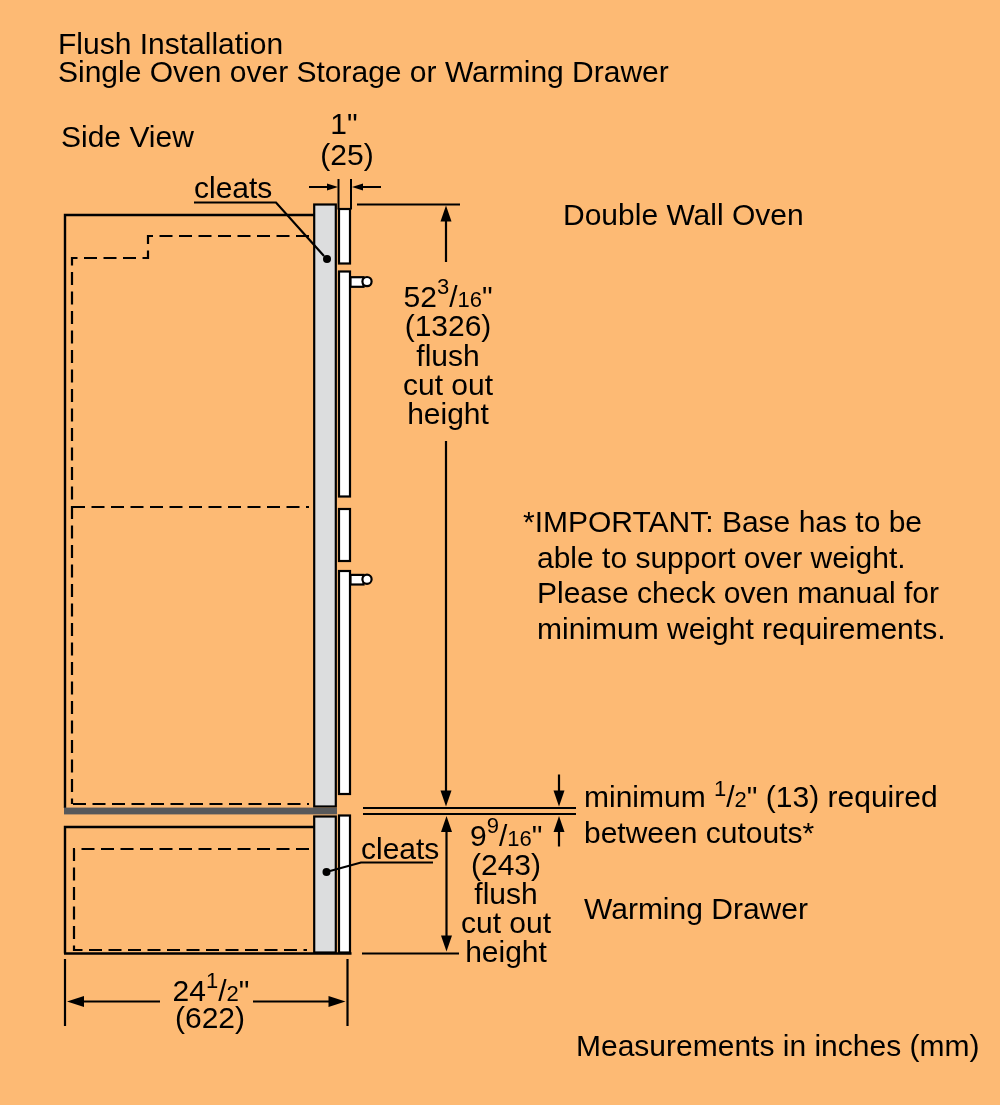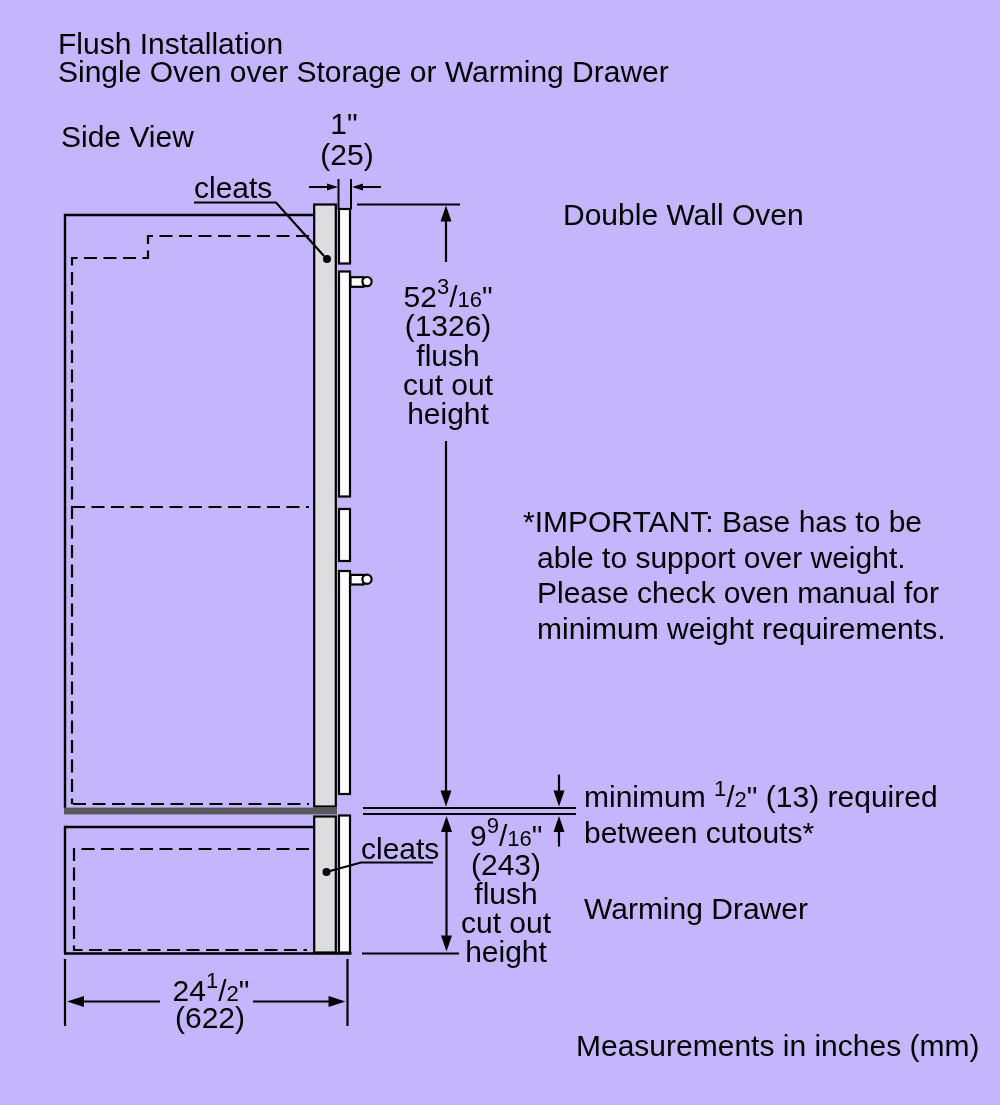--- a/index.html
+++ b/index.html
@@ -1,16 +1,16 @@
 <!DOCTYPE html>
 <html><head>
 <meta charset="utf-8">
 <style>
   html,body{margin:0;padding:0;background:#ffffff;}
-  .page{position:relative;width:1000px;height:1105px;background:#c4b5fd;overflow:hidden;}
+  .page{position:relative;width:1000px;height:1105px;background:#fdba74;overflow:hidden;}
   svg{position:absolute;left:0;top:0;}
   text{font-family:"Liberation Sans",sans-serif;fill:#000000;}
 </style>
 </head>
 <body>
 <div class="page">
 <svg width="1000" height="1105" viewBox="0 0 1000 1105">
 
 <text x="58" y="53.5" font-size="30">Flush Installation</text>
 

